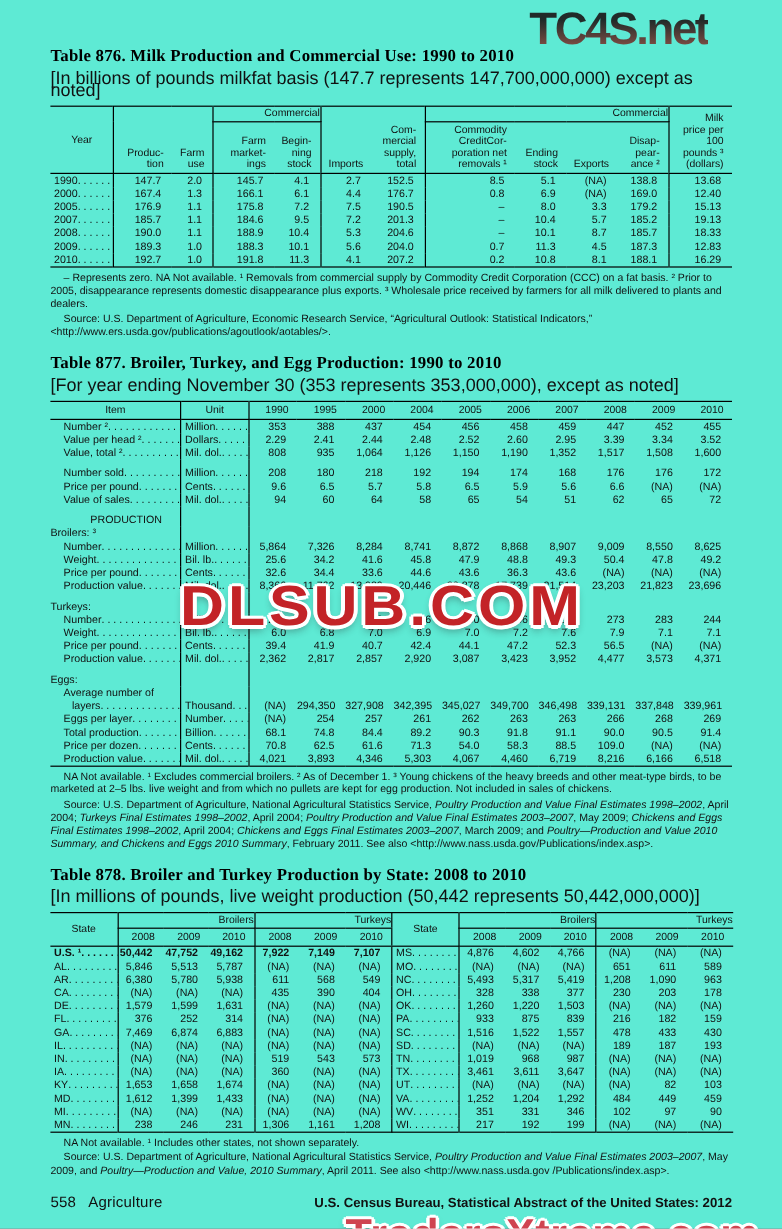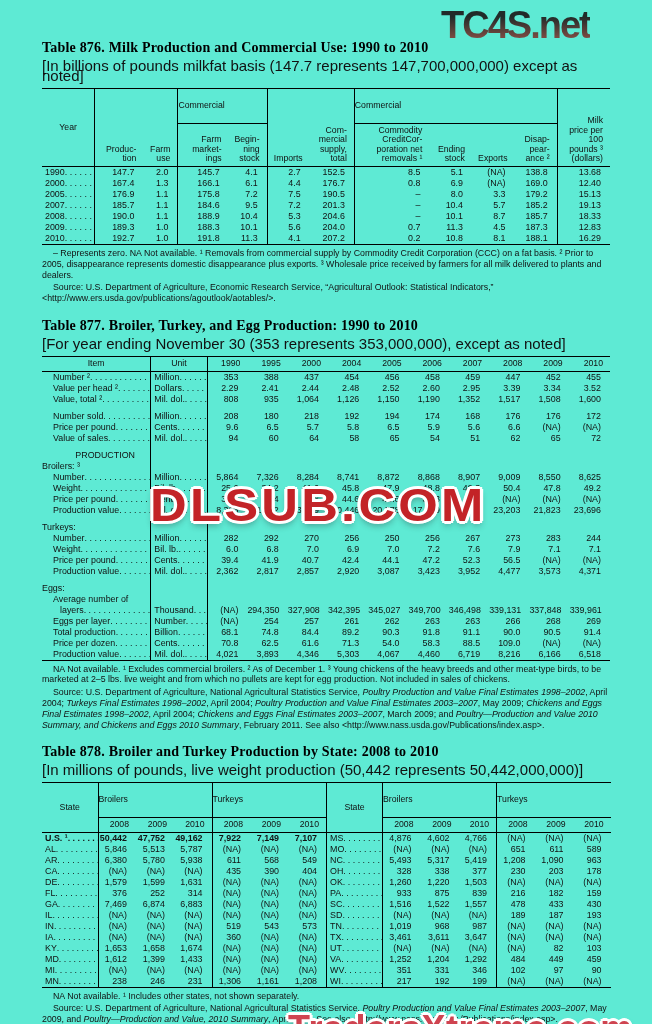--- a/index.html
+++ b/index.html
@@ -15,21 +15,21 @@
 
   table{border-collapse:collapse;table-layout:fixed;}
   .dtable{width:568px;border-top:1.5px solid #000;border-bottom:1.5px solid #000;}
   th,td{font-size:8.9px;line-height:11px;font-weight:normal;padding:0;vertical-align:bottom;}
   thead th{font-size:8.7px;line-height:9.6px;}
   .br{border-right:1px solid #000;}
   .gb{border-bottom:1px solid #000;}
   thead .hb{border-bottom:1px solid #000;}
   .pre{white-space:pre-line;}
   .num-h{text-align:right;padding:2px 7px 2px 0;}
-  .group{text-align:left;padding:12px 0;}
+  .group{text-align:right;padding:1px 0;}
   .th-mid{vertical-align:middle;text-align:center;}
   td.num{text-align:right;padding-right:9px;}
   .leader{display:flex;}
   .leader .lbl{white-space:nowrap;}
   .leader .fill{flex:1 1 auto;overflow:hidden;white-space:nowrap;}
   .leader .fill::after{content:" . . . . . . . . . . . . . . . . . . . . . . . . . . . .";}
   .td-lead{padding-left:3px;}
   tr.gap td{padding-top:6px;}
   .ind1{padding-left:8px;}
   .ind2{padding-left:15px;}

